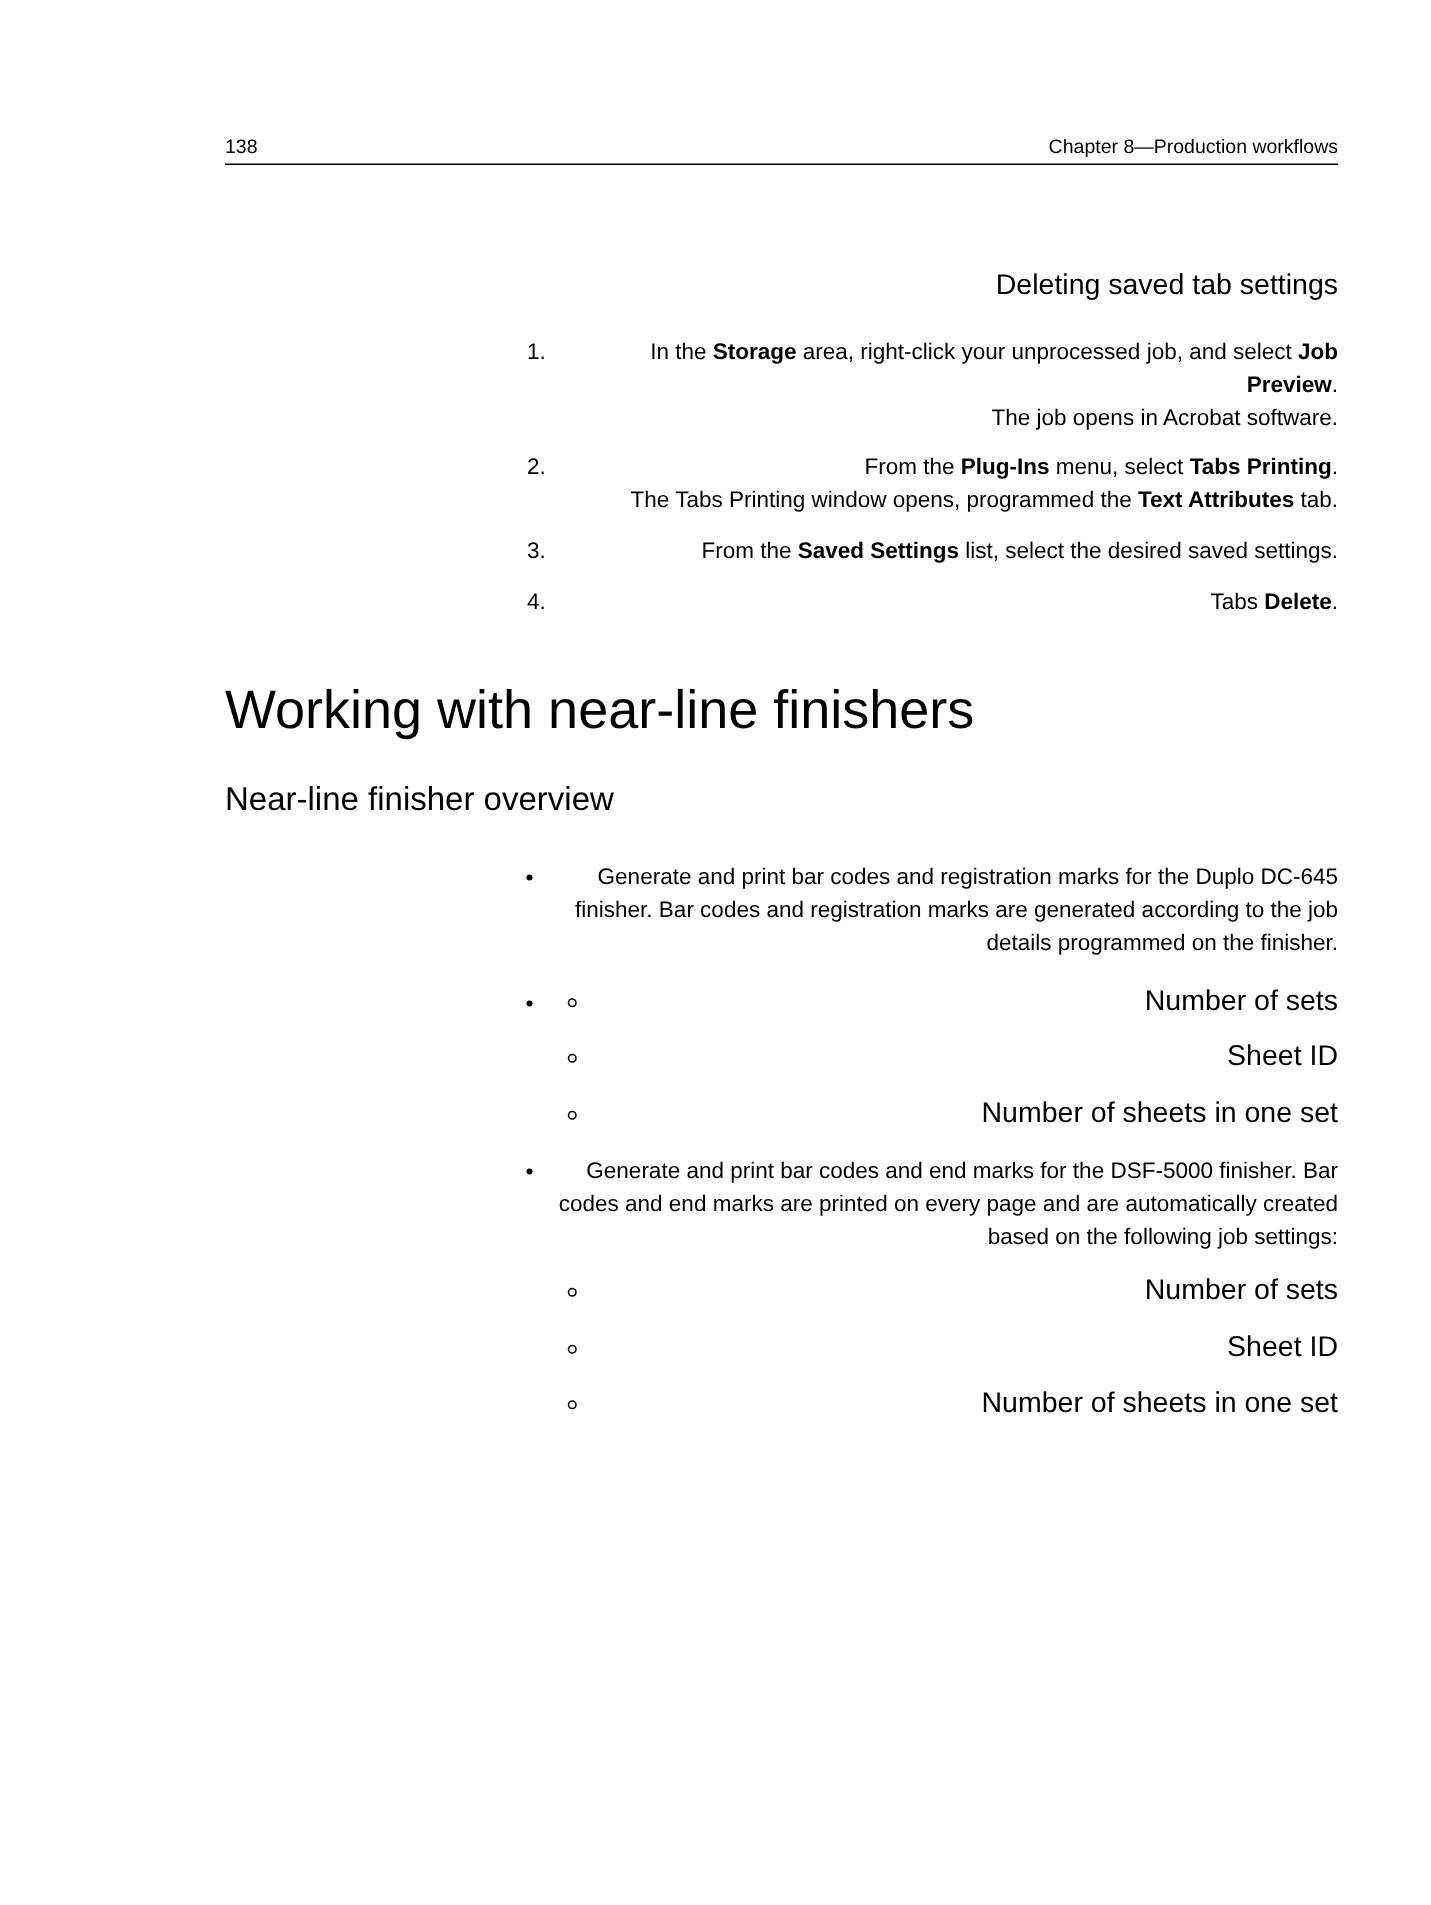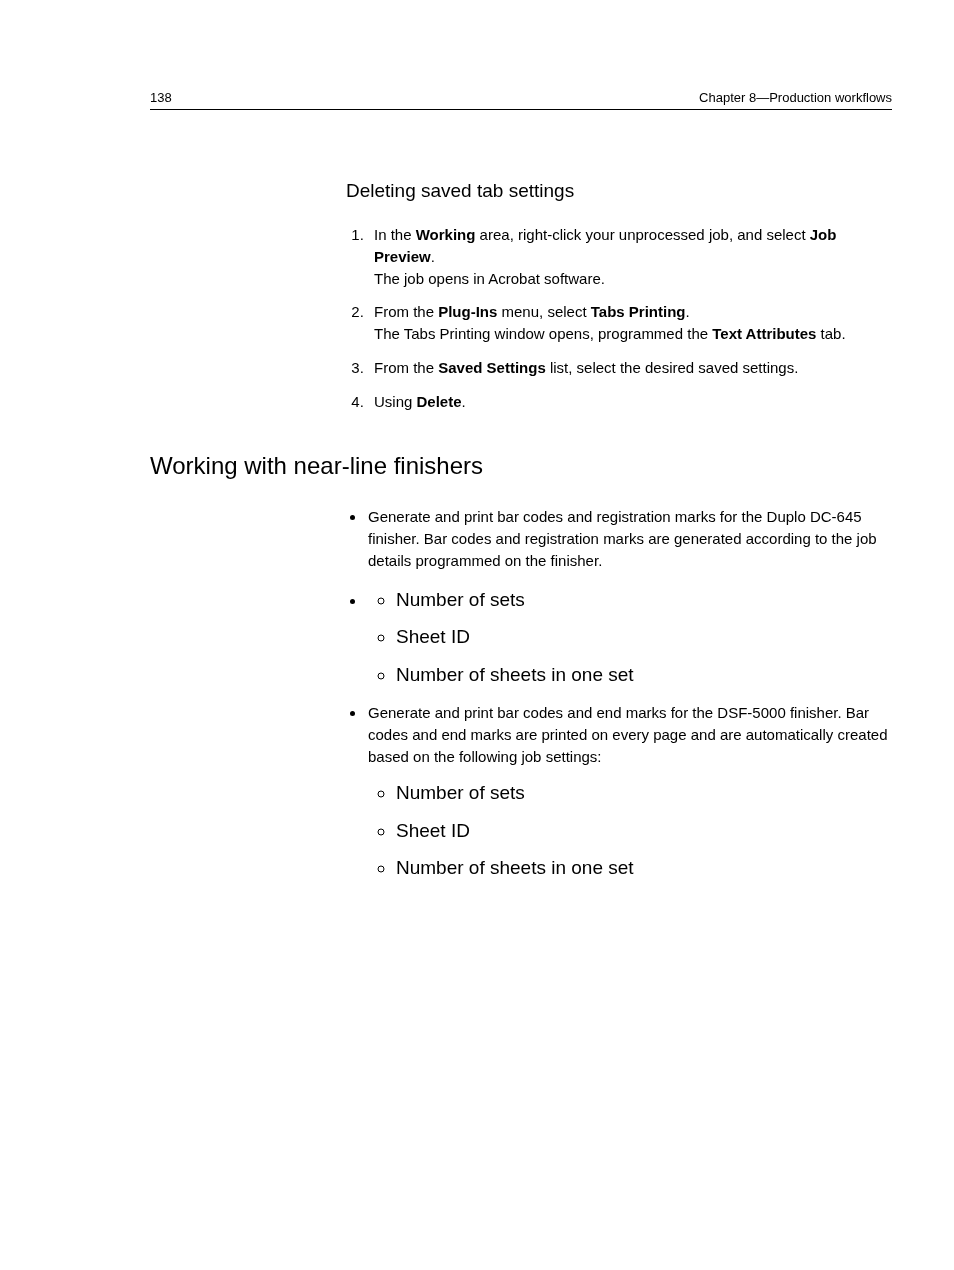--- a/index.html
+++ b/index.html
@@ -23,39 +23,40 @@
     display: flex;
     justify-content: space-between;
     align-items: baseline;
     font-size: 13px;
     border-bottom: 1px solid #000;
     padding-bottom: 4px;
     margin-bottom: 70px;
   }
   .content-indent {
     margin-left: 196px;
+    text-align: right;
   }
   .subsection-title {
     font-size: 19px;
     font-weight: normal;
     margin-bottom: 22px;
   }
   .step-list {
     list-style: decimal;
     padding-left: 22px;
     margin: 0 0 40px 0;
   }
   .step-list li {
     font-size: 15px;
     line-height: 1.45;
     padding-left: 6px;
     margin-bottom: 12px;
   }
   .section-title {
-    font-size: 24px;
+    font-size: 36px;
     font-weight: normal;
     margin: 40px 0 26px 0;
   }
   .subheading {
     font-size: 22px;
     font-weight: normal;
     margin: 0 0 28px 0;
   }
   .para {
     font-size: 15px;
@@ -93,38 +94,39 @@
   <div class="header-row">
     <span>138</span>
     <span>Chapter 8—Production workflows</span>
   </div>
 
   <div class="content-indent">
     <div class="subsection-title">Deleting saved tab settings</div>
 
     <ol class="step-list">
       <li>
-        <span>In the </span><b>Working</b><span> area, right-click your unprocessed job, and select </span><b>Job Preview</b><span>.</span><br>
+        <span>In the </span><b>Storage</b><span> area, right-click your unprocessed job, and select </span><b>Job Preview</b><span>.</span><br>
         <span>The job opens in Acrobat software.</span>
       </li>
       <li>
         <span>From the </span><b>Plug-Ins</b><span> menu, select </span><b>Tabs Printing</b><span>.</span><br>
         <span>The Tabs Printing window opens, programmed the </span><b>Text Attributes</b><span> tab.</span>
       </li>
       <li>
         <span>From the </span><b>Saved Settings</b><span> list, select the desired saved settings.</span>
       </li>
       <li>
-        <span>Using </span><b>Delete</b><span>.</span>
+        <span>Tabs </span><b>Delete</b><span>.</span>
       </li>
     </ol>
   </div>
 
   <div class="section-title">Working with near-line finishers</div>
 
+  <div class="subheading">Near-line finisher overview</div>
 
   <div class="content-indent">
 
     <ul class="bullet-list">
       <li>Generate and print bar codes and registration marks for the Duplo DC-645 finisher. Bar codes and registration marks are generated according to the job details programmed on the finisher.</li>
       <li>
         <ul class="sub-bullet-list">
           <li>Number of sets</li>
           <li>Sheet ID</li>
           <li>Number of sheets in one set</li>

